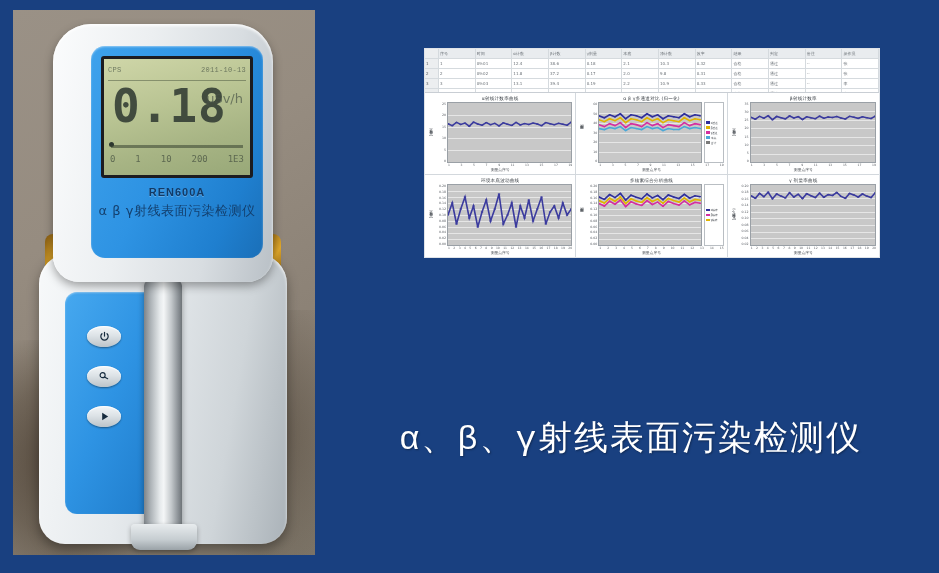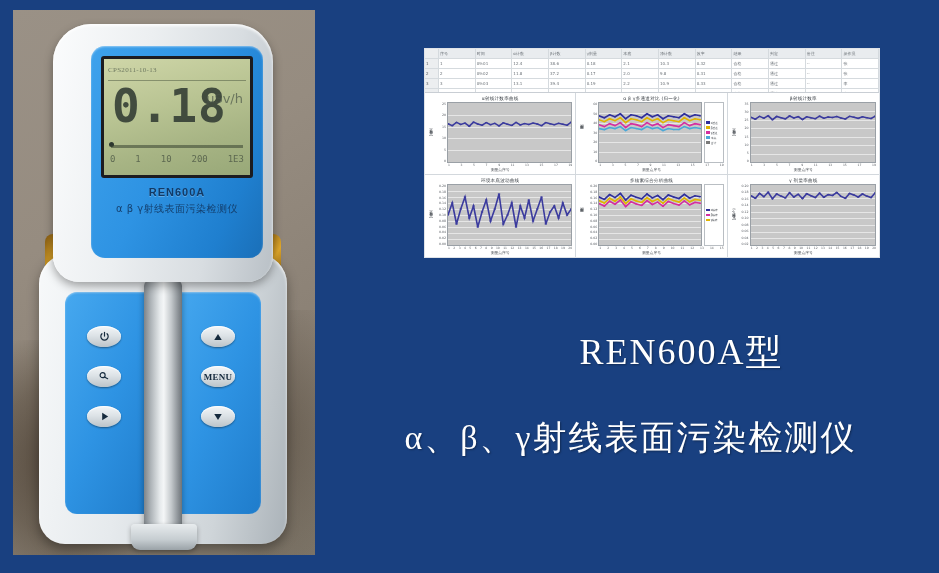--- a/index.html
+++ b/index.html
@@ -81,22 +81,22 @@
     padding: 3px;
   }
   .lcd {
     position: relative;
     width: 100%; height: 100%;
     background: linear-gradient(165deg,#cfd6a8 0%, #b9c493 40%, #a7b484 70%, #98a878 100%);
     overflow: hidden;
   }
   .lcd-topbar {
     position:absolute; left:4px; top:3px; right:4px; height:16px;
-    display:flex; align-items:center;
-    font-family:Liberation Serif, serif;
+    display:flex; justify-content:space-between; align-items:center;
+    font-family:Liberation Mono, monospace;
     font-size: 7px; color:#4f5a4a; letter-spacing:.3px;
     opacity:.75;
   }
   .lcd-hr { position:absolute; left:4px; right:4px; top:21px; height:1px; background:rgba(60,70,50,.45); }
   .lcd-value {
     position:absolute; left:8px; top:24px;
     font-family:"DejaVu Sans Mono", monospace;
     font-size: 46px; font-weight:bold; color:#2d3730;
     letter-spacing: 1px; line-height:1;
     opacity:.85;
@@ -125,21 +125,21 @@
     text-align:center;
     font-family:"Liberation Sans", sans-serif;
     font-size:11px; font-weight:bold;
     color:#123a66; letter-spacing:1px;
     text-shadow: 0 1px 0 rgba(255,255,255,.25);
   }
   .model-sub {
     position:absolute; left:0; right:0; top:156px;
     text-align:center;
     font-family:"DejaVu Sans", sans-serif;
-    font-size:10px; color:#123a66; letter-spacing:.5px;
+    font-size:13px; color:#123a66; letter-spacing:.5px;
     opacity:.92;
   }
 
   
   .lower-face-left, .lower-face-right {
     position:absolute; top:268px;
     width: 88px; height: 222px;
     background: linear-gradient(115deg,#46a8ef 0%, #2e93e3 50%, #1f7ccb 100%);
     box-shadow: inset 0 1px 2px rgba(255,255,255,.4);
   }
@@ -276,21 +276,21 @@
     font-size: 36px;
     color:#ffffff;
     letter-spacing: 2px;
     text-shadow: 1px 1px 2px rgba(0,0,0,.35);
   }
   .title-sub {
     position:absolute;
     left: 322px; top: 415px;
     width: 617px;
     text-align:center;
-    font-family:Liberation Serif, serif;
+    font-family:Liberation Mono, monospace;
     font-size: 34px;
     color:#ffffff;
     letter-spacing: 2px;
     text-shadow: 1px 1px 2px rgba(0,0,0,.35);
     white-space: nowrap;
   }
 </style>
 </head>
 <body>
 
@@ -328,40 +328,20 @@
         <div class="btn" style="left:22px; top:114px;">
           <span>
             <svg width="11" height="11" viewBox="0 0 24 24">
                 <polygon points="7,4 20,12 7,20" fill="#152a3d"></polygon>
               </svg>
           </span>
         </div>
 
       </div>
 
-      <div class="lower-face-right">
-        <div class="btn" style="left:28px; top:34px;">
-          <span>
-            <svg width="12" height="10" viewBox="0 0 24 24">
-                <polygon points="12,5 21,19 3,19" fill="#152a3d"></polygon>
-              </svg>
-          </span>
-        </div>
-        <div class="btn" style="left:28px; top:74px;">
-          <span class="menu-txt">MENU</span>
-        </div>
-        <div class="btn" style="left:28px; top:114px;">
-          <span>
-            <svg width="12" height="10" viewBox="0 0 24 24">
-                <polygon points="3,5 21,5 12,19" fill="#152a3d"></polygon>
-              </svg>
-          </span>
-        </div>
-
-      </div>
 
       <div class="handle"></div>
       <div class="bottom-cap"></div>
 
       <div class="shell-top">
         <div class="faceplate">
           <div class="lcd-frame">
             <div class="lcd">
               <div class="lcd-topbar">
                 <span>CPS</span>
@@ -1045,16 +1025,15 @@
             <span>17</span>
             <span>18</span>
             <span>19</span>
             <span>20</span>
           </div>
           <div class="ct-xlab">测量点序号</div>
         </div>
       </div>
   </div>
 
-  <div class="title-main">REN600A型</div>
   <div class="title-sub">α、β、γ射线表面污染检测仪</div>
 
 </div>
 
 </body></html>

